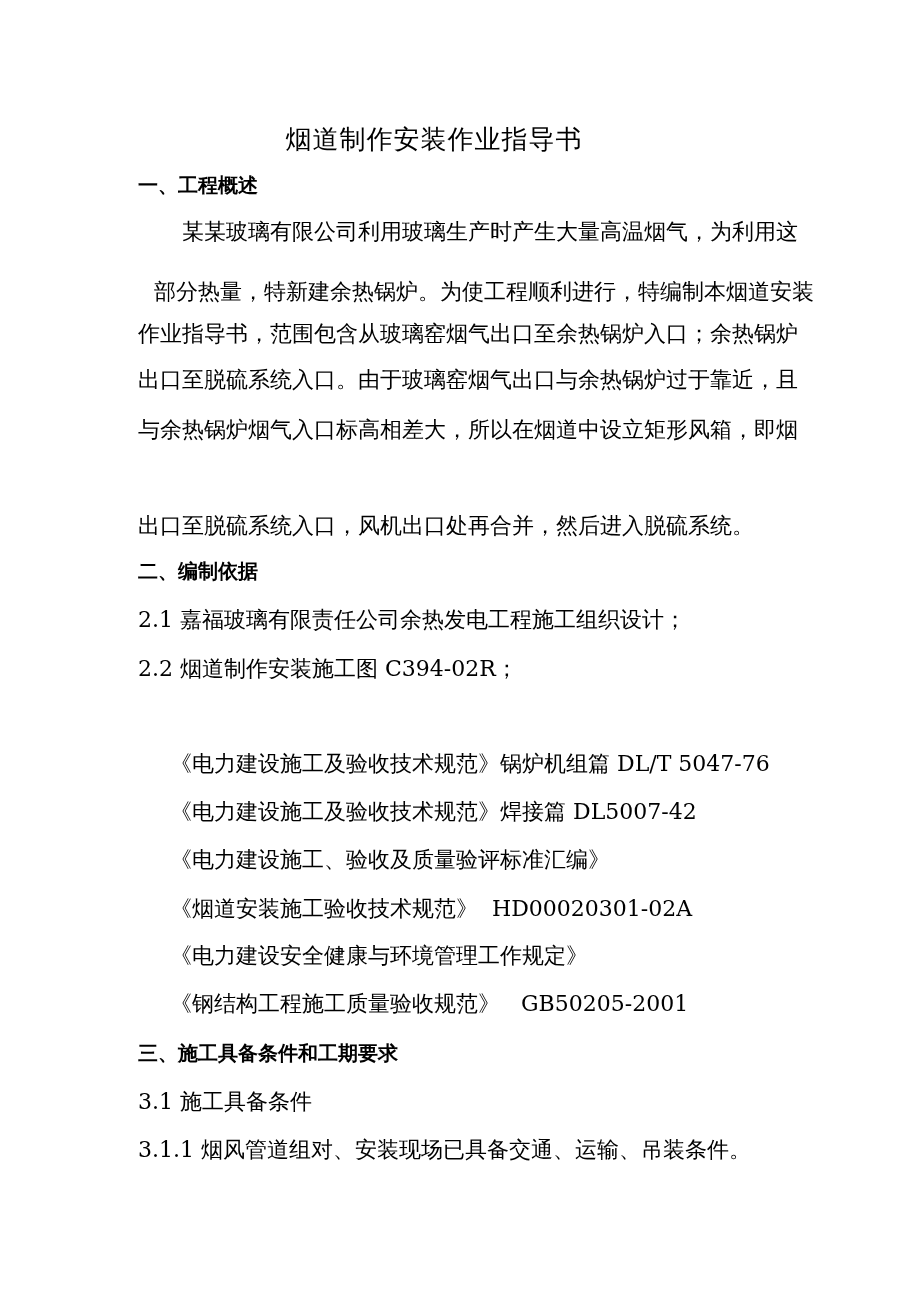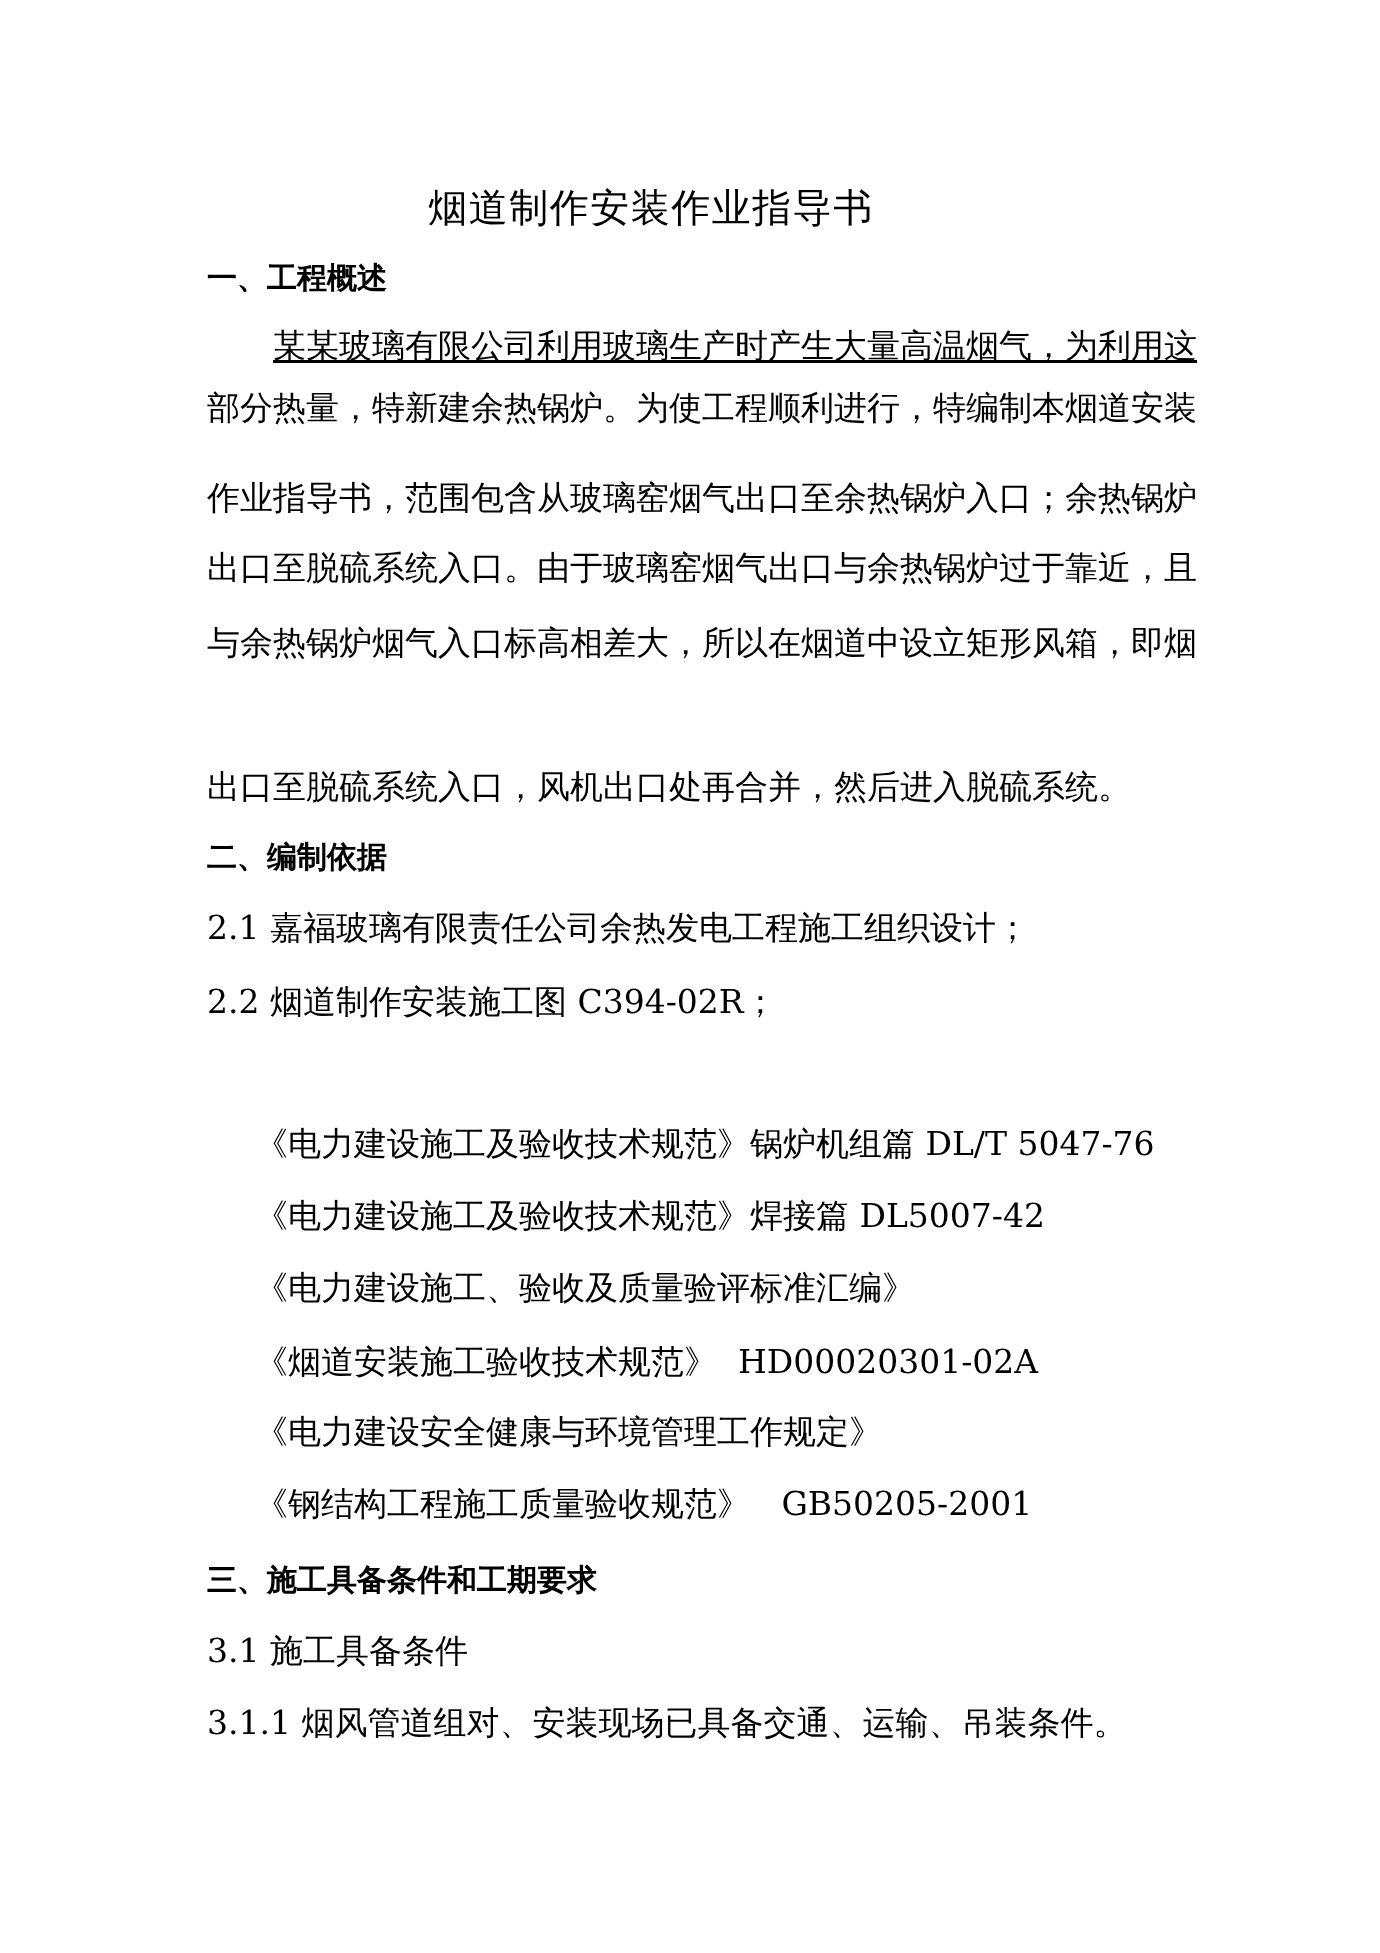--- a/index.html
+++ b/index.html
@@ -61,42 +61,41 @@
       text-align: justify;
       text-align-last: justify;
     }
     .para-line.last {
       text-align-last: left;
       width: auto;
     }
     .para-line.indent {
       left: 182px;
       width: 601px;
-      text-decoration: underline;
     }
     .ref-line {
       position: absolute;
       left: 170px;
       font-size: 22px;
       line-height: 26px;
       white-space: pre;
     }
   </style>
 </head>
 <body>
 
 <div class="page">
 
   <div class="title">烟道制作安装作业指导书</div>
 
   <div class="heading" style="top:172px;">一、工程概述</div>
 
   <div class="para-line indent" style="top:219px;">某某玻璃有限公司利用玻璃生产时产生大量高温烟气，为利用这</div>
-  <div class="para-line" style="top:260px;">部分热量，特新建余热锅炉。为使工程顺利进行，特编制本烟道安装</div>
-  <div class="para-line" style="top:321px;font-family:Liberation Mono, monospace;">作业指导书，范围包含从玻璃窑烟气出口至余热锅炉入口；余热锅炉</div>
+  <div class="para-line" style="top:279px;margin-left:16px;">部分热量，特新建余热锅炉。为使工程顺利进行，特编制本烟道安装</div>
+  <div class="para-line" style="top:321px;">作业指导书，范围包含从玻璃窑烟气出口至余热锅炉入口；余热锅炉</div>
   <div class="para-line" style="top:367px;">出口至脱硫系统入口。由于玻璃窑烟气出口与余热锅炉过于靠近，且</div>
   <div class="para-line" style="top:417px;">与余热锅炉烟气入口标高相差大，所以在烟道中设立矩形风箱，即烟</div>
   <div class="para-line last" style="top:513px;">出口至脱硫系统入口，风机出口处再合并，然后进入脱硫系统。</div>
 
   <div class="heading" style="top:558px;">二、编制依据</div>
 
   <div class="line" style="top:607px;">2.1 嘉福玻璃有限责任公司余热发电工程施工组织设计；</div>
   <div class="line" style="top:656px;">2.2 烟道制作安装施工图 C394-02R；</div>
 
   <div class="ref-line" style="top:751px;">《电力建设施工及验收技术规范》锅炉机组篇 DL/T 5047-76</div>

